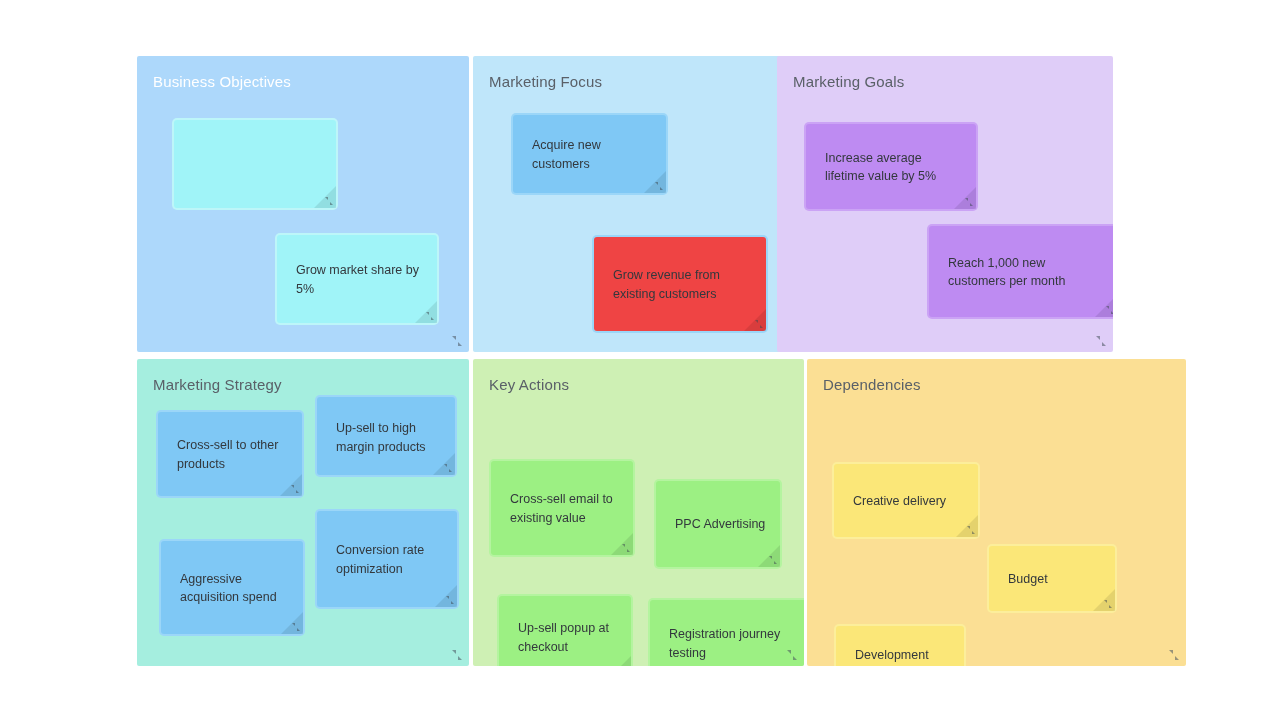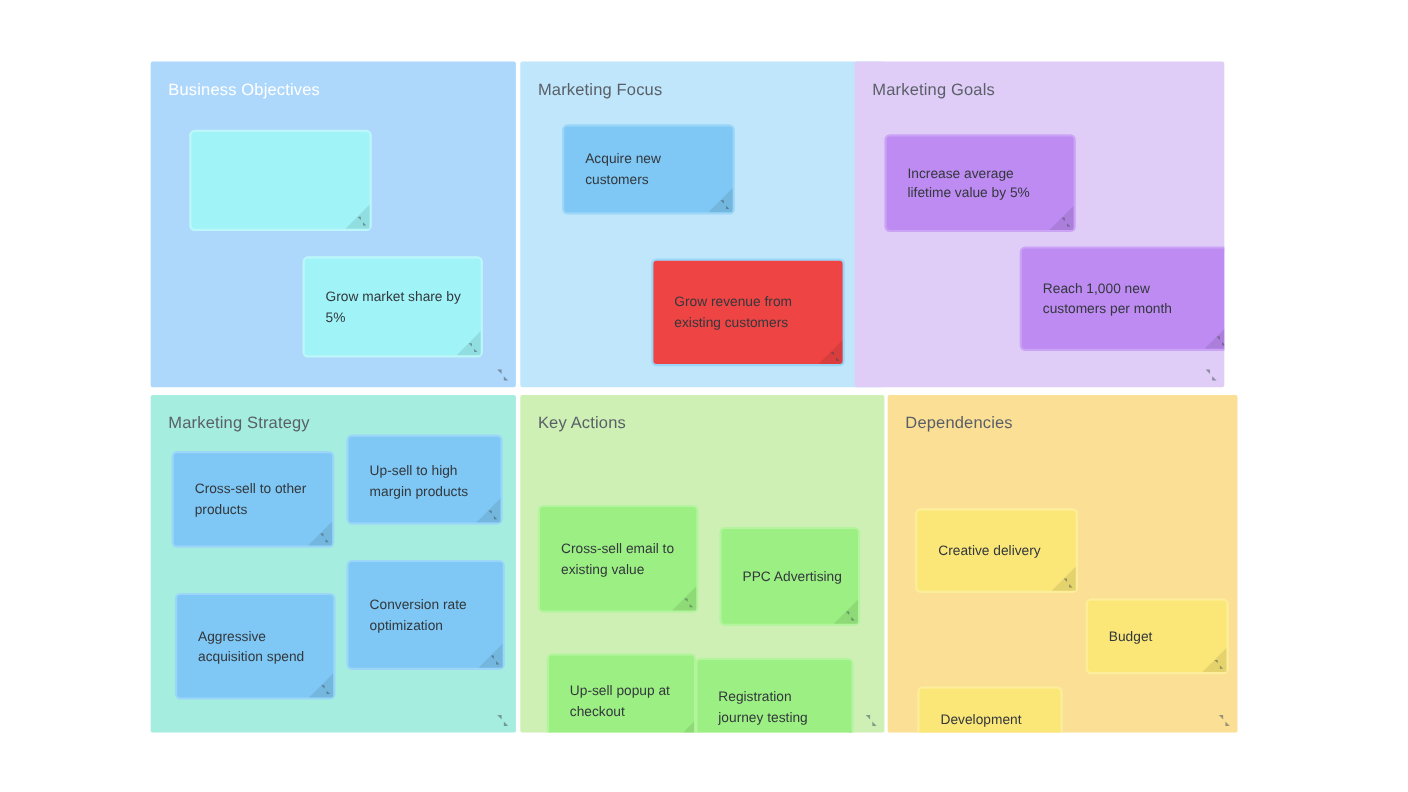--- a/index.html
+++ b/index.html
@@ -280,32 +280,32 @@
           <span class="t1"></span>
           <span class="t2"></span>
         </span>
       </div>
       <div class="note" style="left: 26px; top: 237px; width: 132px; height: 82px; background: rgb(156, 240, 131); box-shadow: rgb(180, 244, 159) 0px 0px 0px 2px;">
         <div class="note-text">Up-sell popup at checkout</div>
         <span class="fold">
           <span class="tri"></span>
         </span>
       </div>
-      <div class="note" style="left: 161px; top: 241px; width: 140px; height: 86px; background: rgb(156, 240, 131); box-shadow: rgb(180, 244, 159) 0px 0px 0px 2px;">
+      <div class="note" style="left: 177px; top: 241px; width: 157px; height: 86px; background: rgb(156, 240, 131); box-shadow: rgb(180, 244, 159) 0px 0px 0px 2px;">
         <div class="note-text">Registration journey testing</div>
         <span class="fold">
           <span class="tri"></span>
         </span>
       </div>
       <span class="panel-resize" style="color: rgb(74, 85, 96);">
         <span class="t1"></span>
         <span class="t2"></span>
       </span>
     </div>
-    <div class="panel" style="left: 670px; top: 303px; width: 318px; height: 307px; background: rgb(251, 223, 148);">
+    <div class="panel" style="left: 670px; top: 303px; width: 379px; height: 307px; background: rgb(251, 223, 148);">
       <div class="panel-title" style="color: rgb(90, 96, 104);">Dependencies</div>
       <div class="note" style="left: 27px; top: 105px; width: 144px; height: 73px; background: rgb(251, 231, 120); box-shadow: rgb(252, 238, 155) 0px 0px 0px 2px;">
         <div class="note-text">Creative delivery</div>
         <span class="fold">
           <span class="tri"></span>
         </span>
         <span class="note-resize" style="color: rgb(60, 72, 80);">
           <span class="t1"></span>
           <span class="t2"></span>
         </span>

